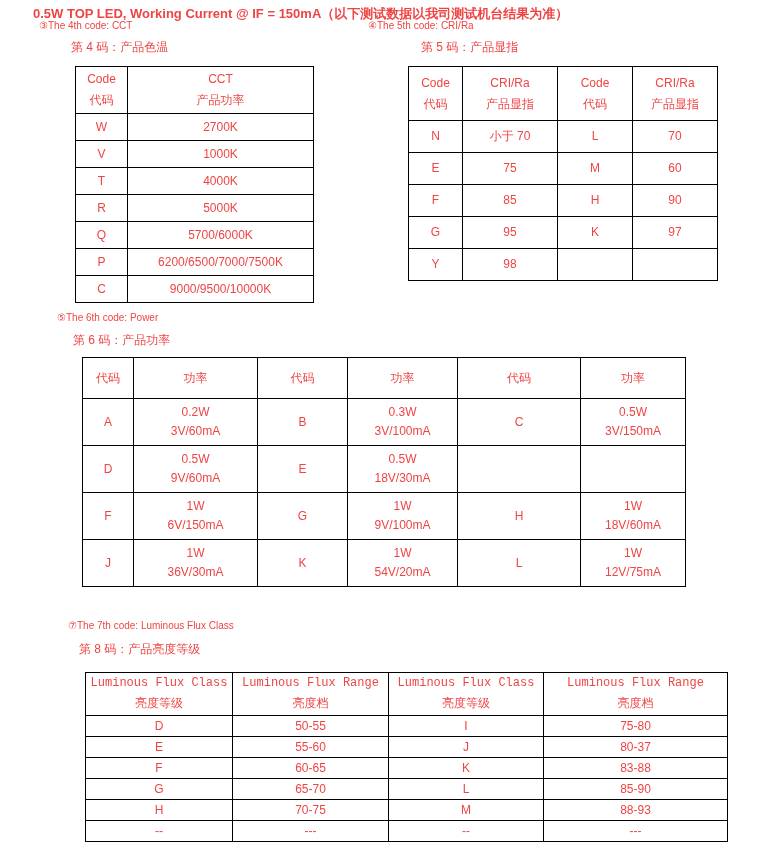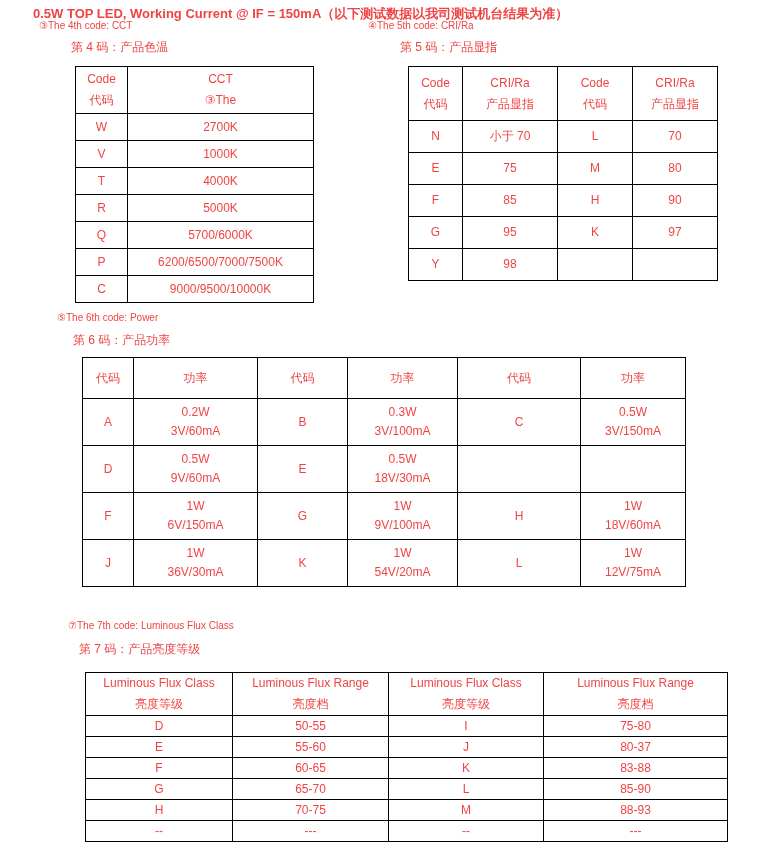--- a/index.html
+++ b/index.html
@@ -18,21 +18,21 @@
     left: 33px; top: 5px;
     font-size: 13px;
     font-weight: 700;
   }
   .sec-title { font-size: 10px; }
   .sec-sub   { font-size: 12px; }
 
   .cct-title  { left: 39px;  top: 20px; }
   .cct-sub    { left: 71px;  top: 39px; }
   .cri-title  { left: 368px; top: 20px; }
-  .cri-sub    { left: 400px; top: 39px; }
+  .cri-sub    { left: 421px; top: 39px; }
   .pow-title  { left: 57px;  top: 312px; }
   .pow-sub    { left: 73px;  top: 332px; }
   .flux-title { left: 68px;  top: 620px; }
   .flux-sub   { left: 79px;  top: 641px; }
 
   .tbl-cct  { left: 75px; top: 66px;  }
   .tbl-cri  { left: 408px; top: 66px; }
   .tbl-pow  { left: 82px;  top: 357px; }
   .tbl-flux { left: 85px;  top: 672px; }
 
@@ -55,21 +55,21 @@
 
   .tbl-cct  th { height: 46px; }
   .tbl-cct  td { height: 26px; }
 
   .tbl-cri  th { height: 53px; }
   .tbl-cri  td { height: 31px; }
 
   .tbl-pow  th { height: 40px; font-weight: 700; }
   .tbl-pow  td { height: 46px; }
 
-  .tbl-flux th { height: 41px; }
+  .tbl-flux th { height: 41px; font-family: Liberation Mono, monospace; }
   .tbl-flux td { height: 20px; }
   .tbl-flux td div { line-height: 20px; }
 </style>
 </head>
 <body>
 
 <div class="page">
 
   <div class="abs page-header">0.5W TOP LED, Working Current @ IF = 150mA（以下测试数据以我司测试机台结果为准）</div>
 
@@ -82,21 +82,21 @@
           <col style="width: 186px;">
         </colgroup>
         <thead>
           <tr>
             <th>
               <div>Code</div>
               <div>代码</div>
             </th>
             <th>
               <div>CCT</div>
-              <div>③The</div>
+              <div>产品功率</div>
             </th>
           </tr>
         </thead>
         <tbody>
           <tr>
             <td>
               <div>W</div>
             </td>
             <td>
               <div>2700K</div>
@@ -203,21 +203,21 @@
             <td>
               <div>E</div>
             </td>
             <td>
               <div>75</div>
             </td>
             <td>
               <div>M</div>
             </td>
             <td>
-              <div>80</div>
+              <div>60</div>
             </td>
           </tr>
           <tr>
             <td>
               <div>F</div>
             </td>
             <td>
               <div>85</div>
             </td>
             <td>
@@ -383,21 +383,21 @@
             <td>
               <div>1W</div>
               <div>12V/75mA</div>
             </td>
           </tr>
         </tbody>
       </table>
     </div>
 
   <div class="abs sec-title flux-title">⑦The 7th code: Luminous Flux Class</div>
-  <div class="abs sec-sub flux-sub">第 7 码：产品亮度等级</div>
+  <div class="abs sec-sub flux-sub">第 8 码：产品亮度等级</div>
   <div class="abs tbl-flux">
       <table class="doc-table">
         <colgroup>
           <col style="width: 147px;">
           <col style="width: 156px;">
           <col style="width: 155px;">
           <col style="width: 184px;">
         </colgroup>
         <thead>
           <tr>

